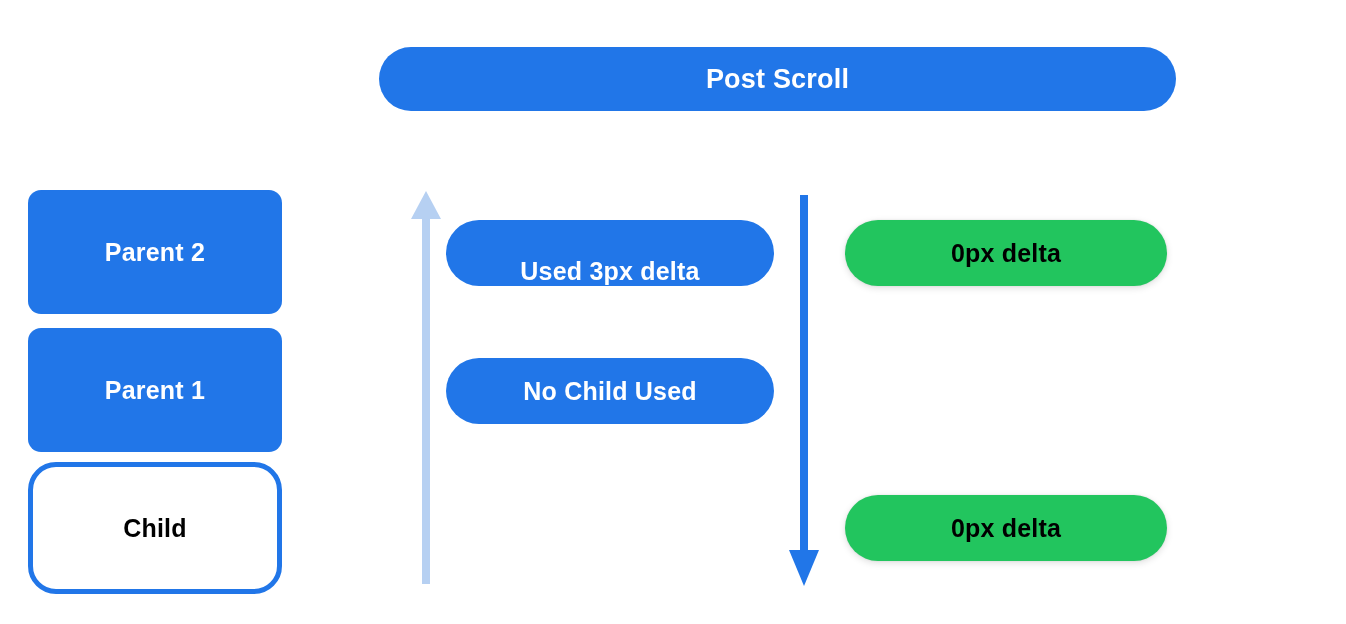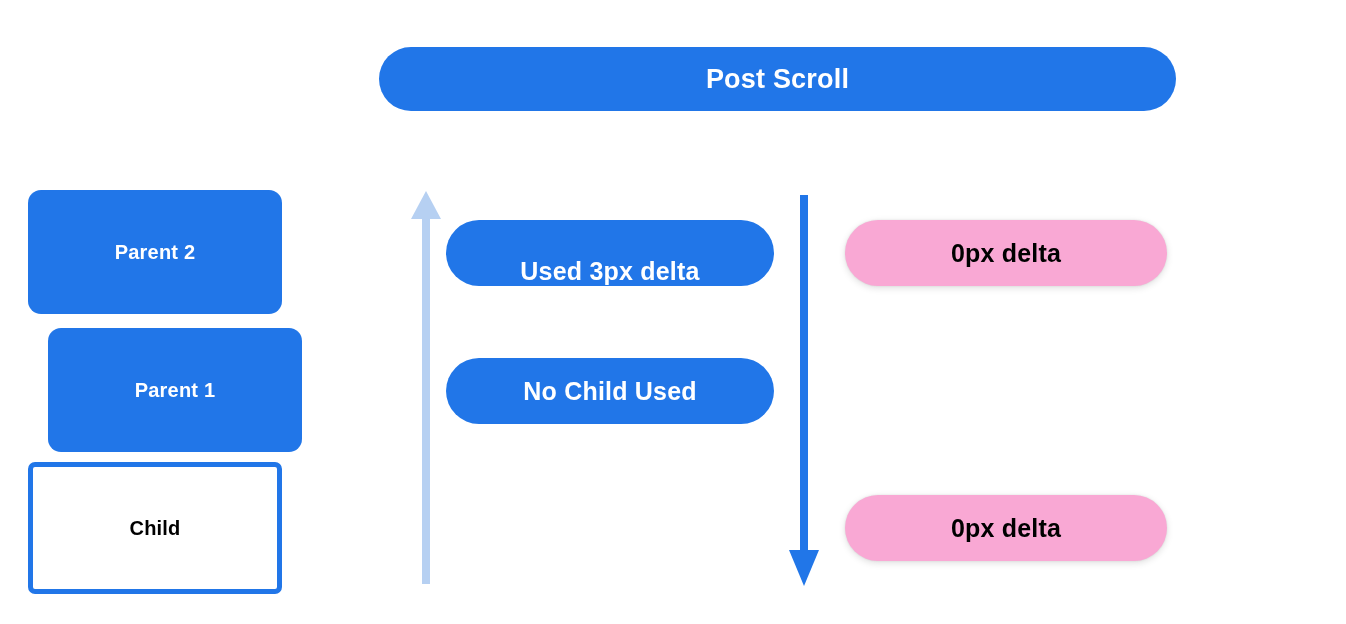--- a/index.html
+++ b/index.html
@@ -43,47 +43,46 @@
   .stack-box {
     position: absolute;
     left: 28px;
     width: 254px;
     display: flex;
     align-items: center;
     justify-content: center;
     box-sizing: border-box;
   }
   .stack-box .label {
-    font-size: 20px;
+    font-size: 25px;
     font-weight: bold;
     letter-spacing: 0.2px;
   }
   .box-parent2 {
     top: 190px;
     height: 124px;
     background: #2176E8;
     border-radius: 13px;
   }
   .box-parent1 {
     top: 328px;
     height: 124px;
     background: #2176E8;
     border-radius: 13px;
-    margin-left: 20px;
   }
   .box-parent2 .label,
   .box-parent1 .label {
     color: #ffffff;
   }
   .box-child {
     top: 462px;
     height: 132px;
     background: #ffffff;
     border: 5px solid #2176E8;
-    border-radius: 7px;
+    border-radius: 28px;
   }
   .box-child .label {
     color: #000000;
   }
 
   
   .arrow {
     position: absolute;
   }
 
@@ -107,21 +106,21 @@
   }
   .mid-pill-1 { top: 220px; align-items: flex-end; }
   .mid-pill-2 { top: 358px; }
 
   
   .right-pill {
     position: absolute;
     left: 845px;
     width: 322px;
     height: 66px;
-    background: #f9a8d4;
+    background: #22c55e;
     border-radius: 33px;
     display: flex;
     align-items: center;
     justify-content: center;
     box-shadow: 0 2px 7px rgba(0,0,0,0.13), 0 0 2px rgba(0,0,0,0.10);
   }
   .right-pill .label {
     color: #000000;
     font-size: 25px;
     font-weight: bold;

